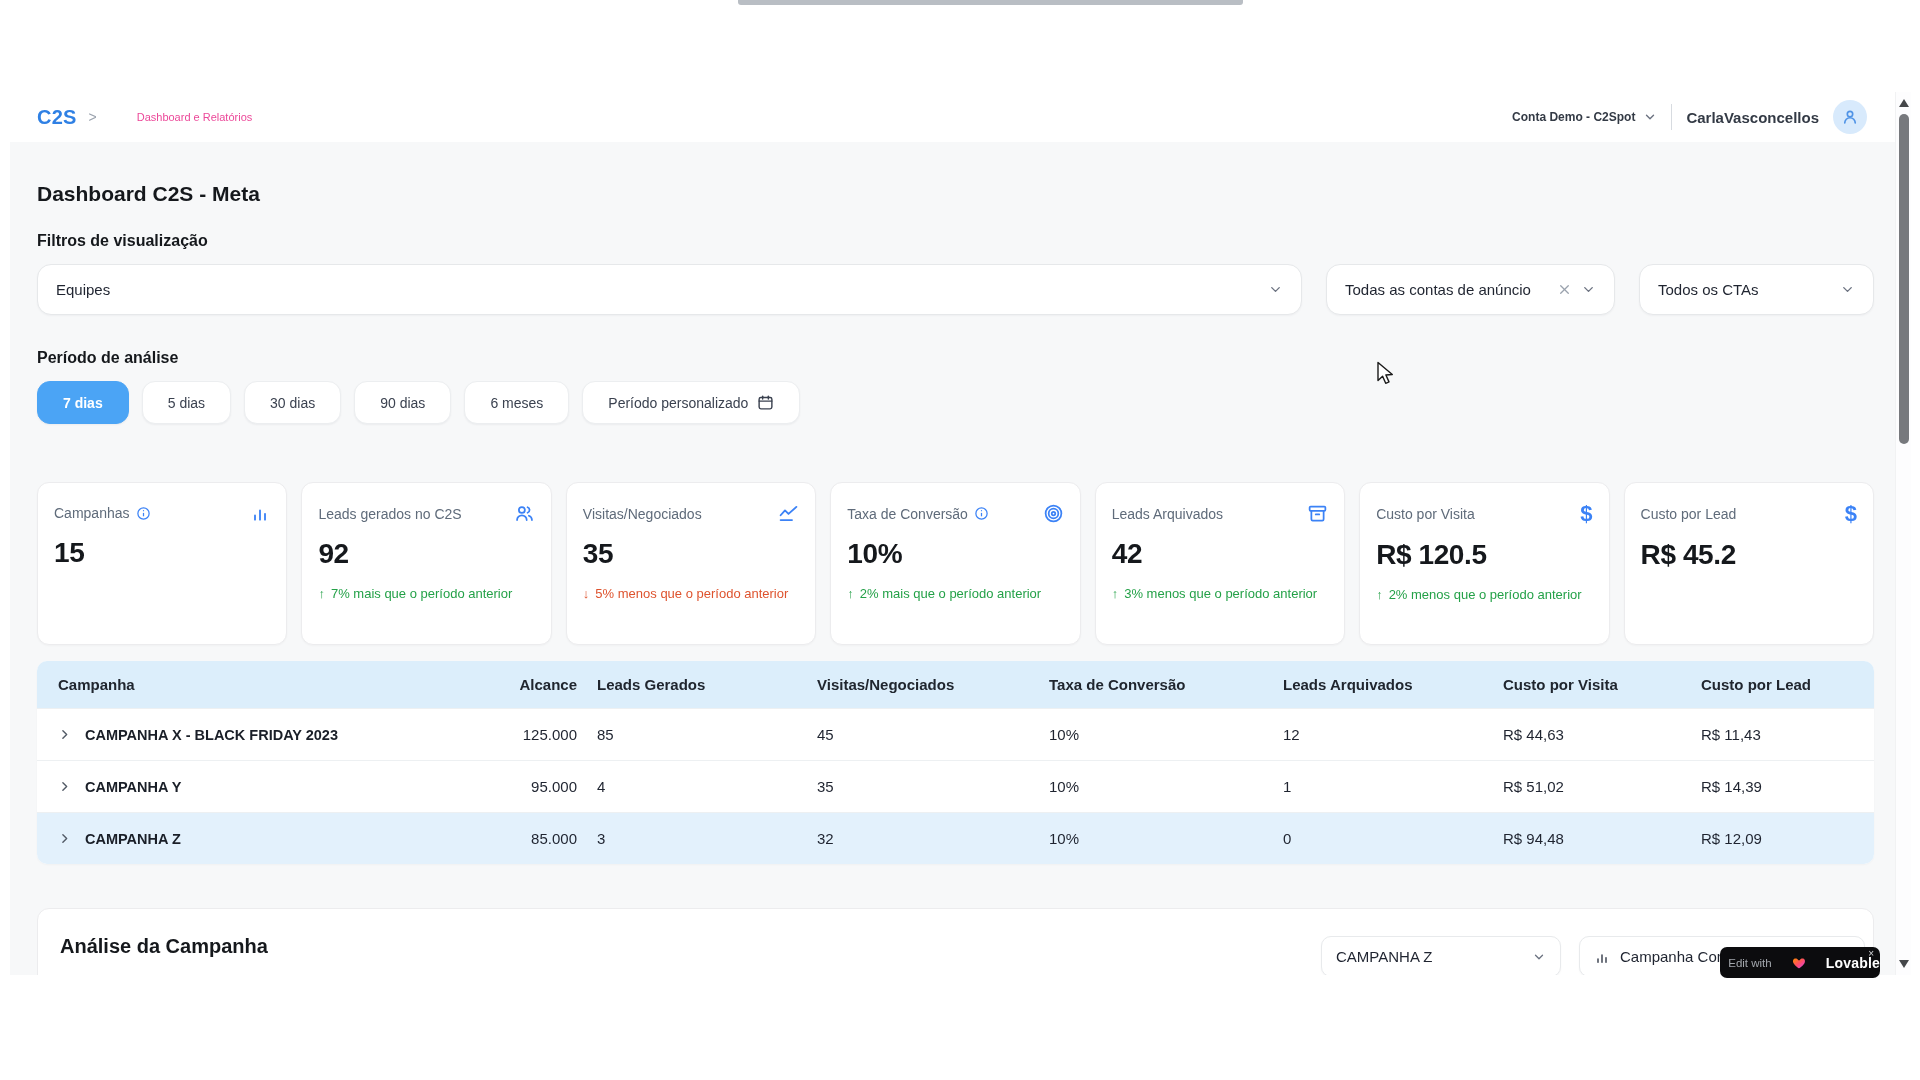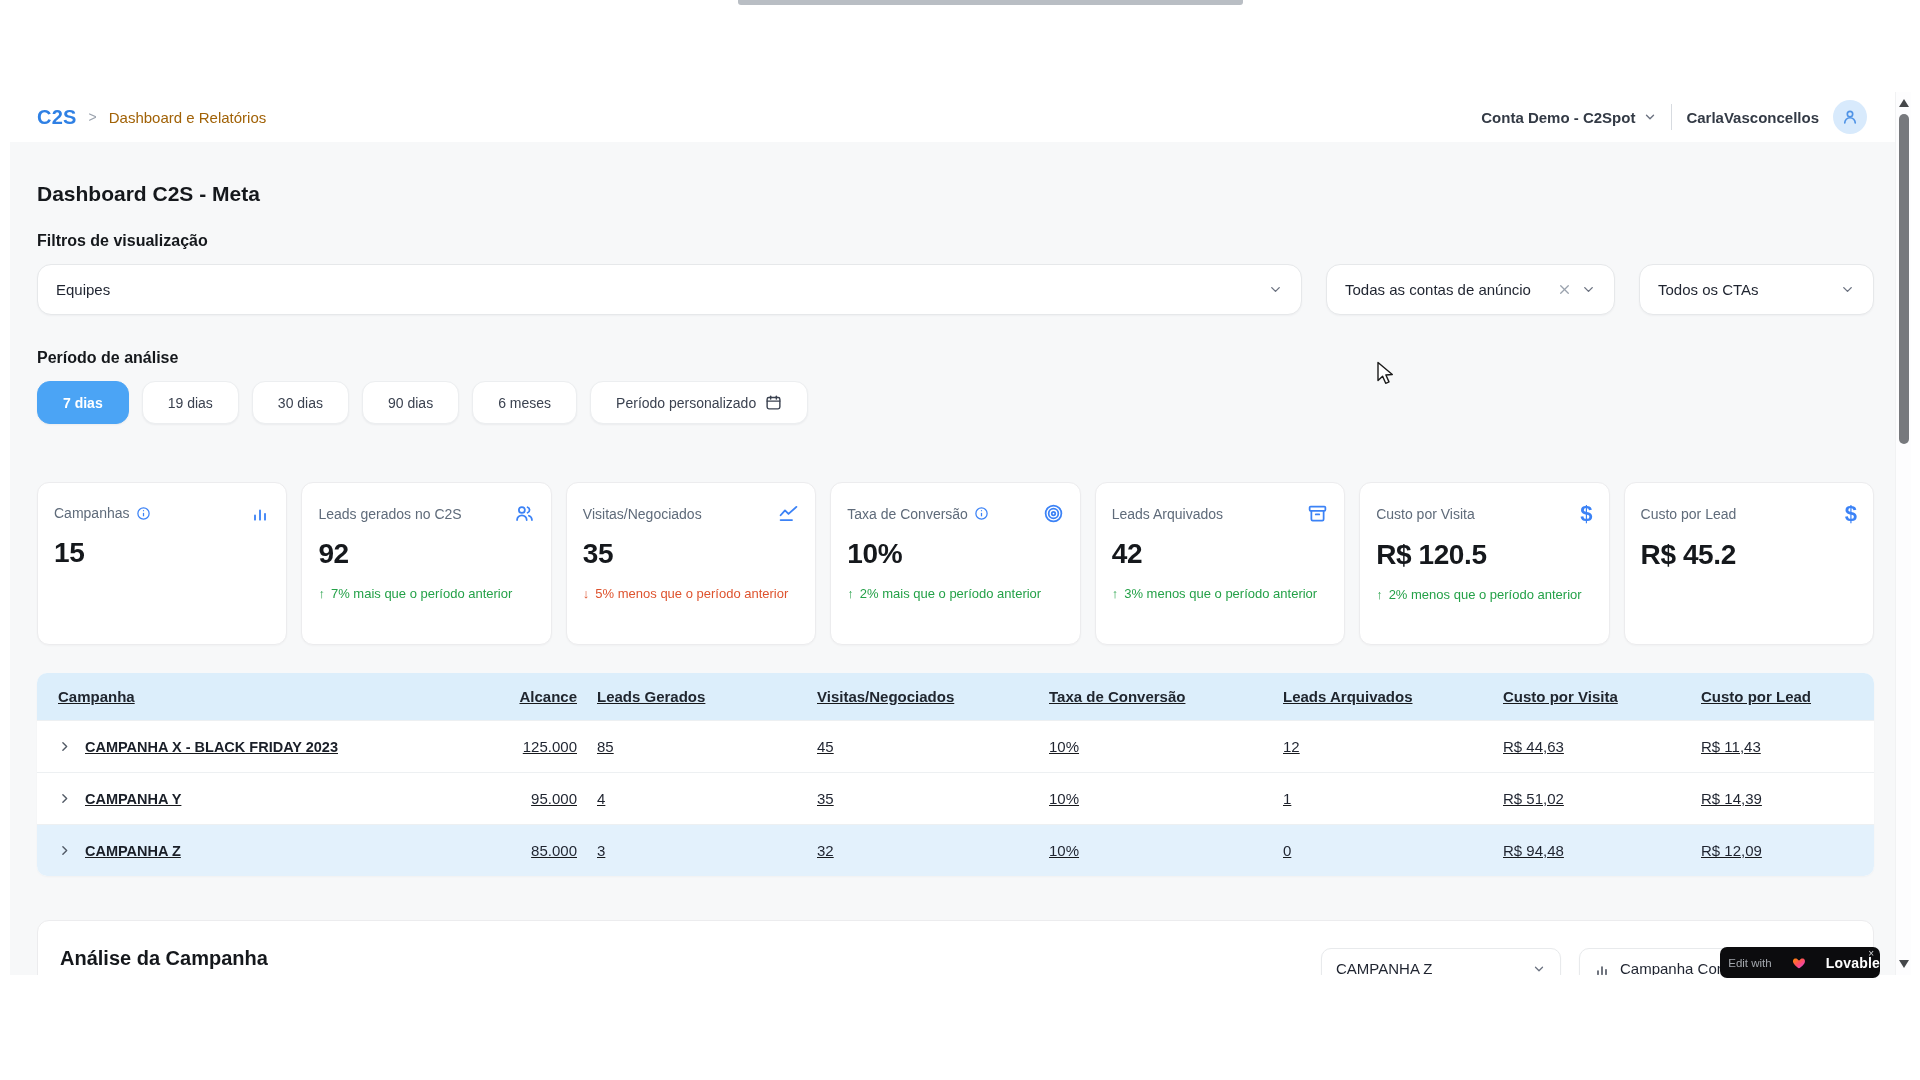--- a/index.html
+++ b/index.html
@@ -13,23 +13,23 @@
   
   .top-strip { position:absolute; left:738px; top:0; width:505px; height:5px; background:#b9bec4; border-radius:0 0 3px 3px; }
 
   
   .app { position:absolute; left:10px; top:92px; width:1901px; height:883px; background:#f7f8f9; overflow:hidden; }
 
   
   .app-header { height:50px; background:#fff; display:flex; align-items:center; padding:0 44px 0 27px; }
   .logo { font-size:20px; font-weight:800; color:var(--logo,#2f80e4); letter-spacing:.2px; }
   .crumb-sep { color:#9aa2ad; font-size:14px; margin:0 12px; }
-  .crumb { color:#a16207; font-size:15px; }
+  .crumb { color:#ec4899; font-size:11px;margin-left:28px; }
   .header-right { margin-left:auto; display:flex; align-items:center; gap:14px; }
-  .account { display:flex; align-items:center; gap:8px; font-size:15px; font-weight:600; color:#333a45; cursor:default; }
+  .account { display:flex; align-items:center; gap:8px; font-size:12px; font-weight:600; color:#333a45; cursor:default; }
   .hdr-chevron { color:#6b7280; }
   .hdr-divider { width:1px; height:26px; background:#d7dbe0; }
   .username { font-size:15px; font-weight:600; color:#333a45; }
   .avatar { width:34px; height:34px; border-radius:50%; background:#d8eafc; display:flex; align-items:center; justify-content:center; color:#4f93e6; }
 
   
   .content { padding:40px 0 0 27px; width:1864px; }
   .page-title { font-size:21px; font-weight:800; margin:0 0 26px 0; color:#15181c; }
   .section-heading { font-size:16px; font-weight:800; margin:0 0 14px 0; color:#15181c; }
 
@@ -60,21 +60,21 @@
   .card { background:#fff; border:1px solid #ececee; border-radius:12px; height:163px; padding:20px 16px; box-shadow:0 1px 2px rgba(16,24,40,.03); }
   .card-head { display:flex; align-items:center; gap:6px; color:#5f6b7a; font-size:14px; }
   .card-head .info { color:var(--accent,#3b82f6); flex:none; }
   .card-head .kpi-icon { margin-left:auto; color:var(--accent,#3b82f6); flex:none; }
   .dollar-glyph { font-size:22px; font-weight:700; color:var(--accent,#3b82f6); margin-left:auto; line-height:1; }
   .card-value { font-size:28px; font-weight:800; color:#15181c; margin-top:14px; letter-spacing:-.4px; }
   .card-delta { display:flex; align-items:center; gap:6px; margin-top:16px; font-size:13px; line-height:1.3; }
   .card-delta .arrow { font-size:13px; }
 
   
-  .table-wrap { margin-top:28px; width:1837px; border-radius:10px; overflow:hidden; box-shadow:0 1px 2px rgba(16,24,40,.03);text-decoration:underline; }
+  .table-wrap { margin-top:16px; width:1837px; border-radius:10px; overflow:hidden; box-shadow:0 1px 2px rgba(16,24,40,.03); }
   table { width:100%; border-collapse:collapse; background:#fff; font-size:15px; color:#1f2430; }
   thead tr { background:var(--thead-bg,#dceefb); }
   th { text-align:left; font-weight:600; padding:15px 10px; color:#20262f; }
   th:first-child, td:first-child { padding-left:21px; }
   td { padding:17px 10px; border-top:1px solid #edf0f2; }
   tr.selected td { background:var(--row-selected,#e3f1fc); }
   .num-right { text-align:right; }
   .campaign-cell { display:flex; align-items:center; gap:14px; font-weight:600; font-size:14.5px; color:#1a1f28; }
   .row-chevron { color:#525a66; flex:none; cursor:pointer; }
 
@@ -175,21 +175,21 @@
       </div>
     </div>
 
     <h2 class="section-heading period-heading">Período de análise</h2>
 
     <div class="period-row">
       <button class="pill active">
           <span>7 dias</span>
         </button>
       <button class="pill">
-          <span>19 dias</span>
+          <span>5 dias</span>
         </button>
       <button class="pill">
           <span>30 dias</span>
         </button>
       <button class="pill">
           <span>90 dias</span>
         </button>
       <button class="pill">
           <span>6 meses</span>
         </button>

